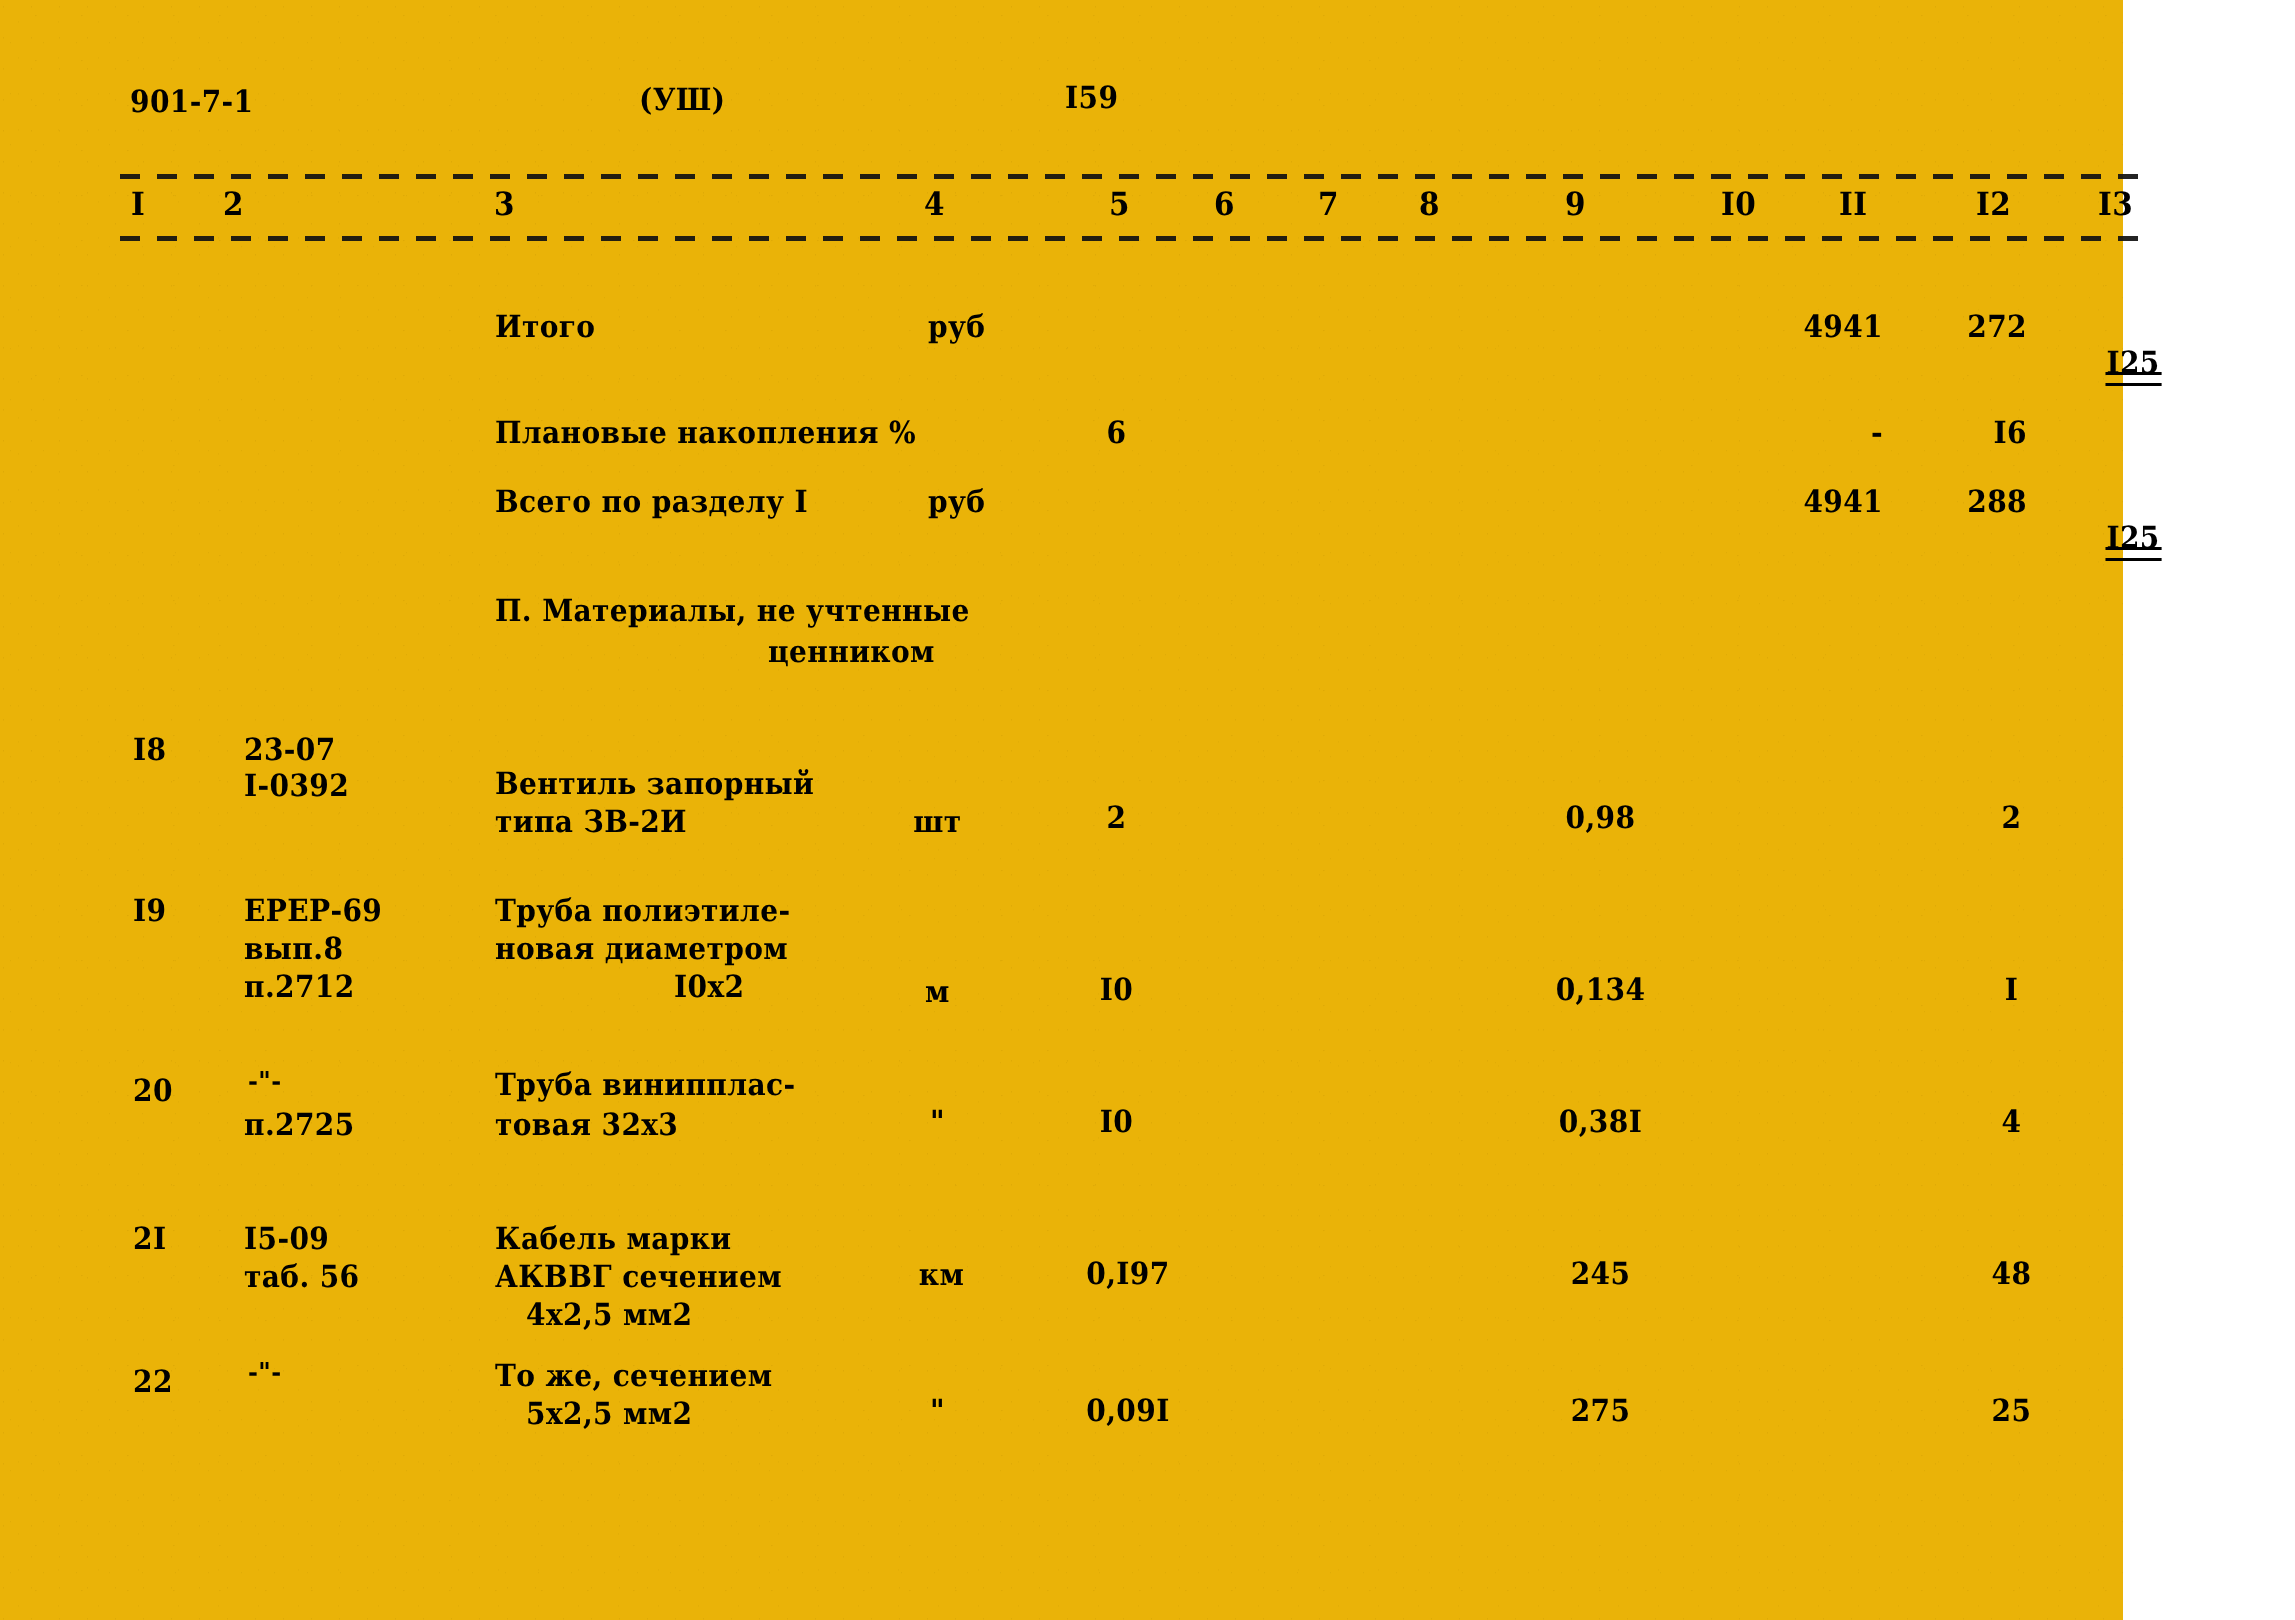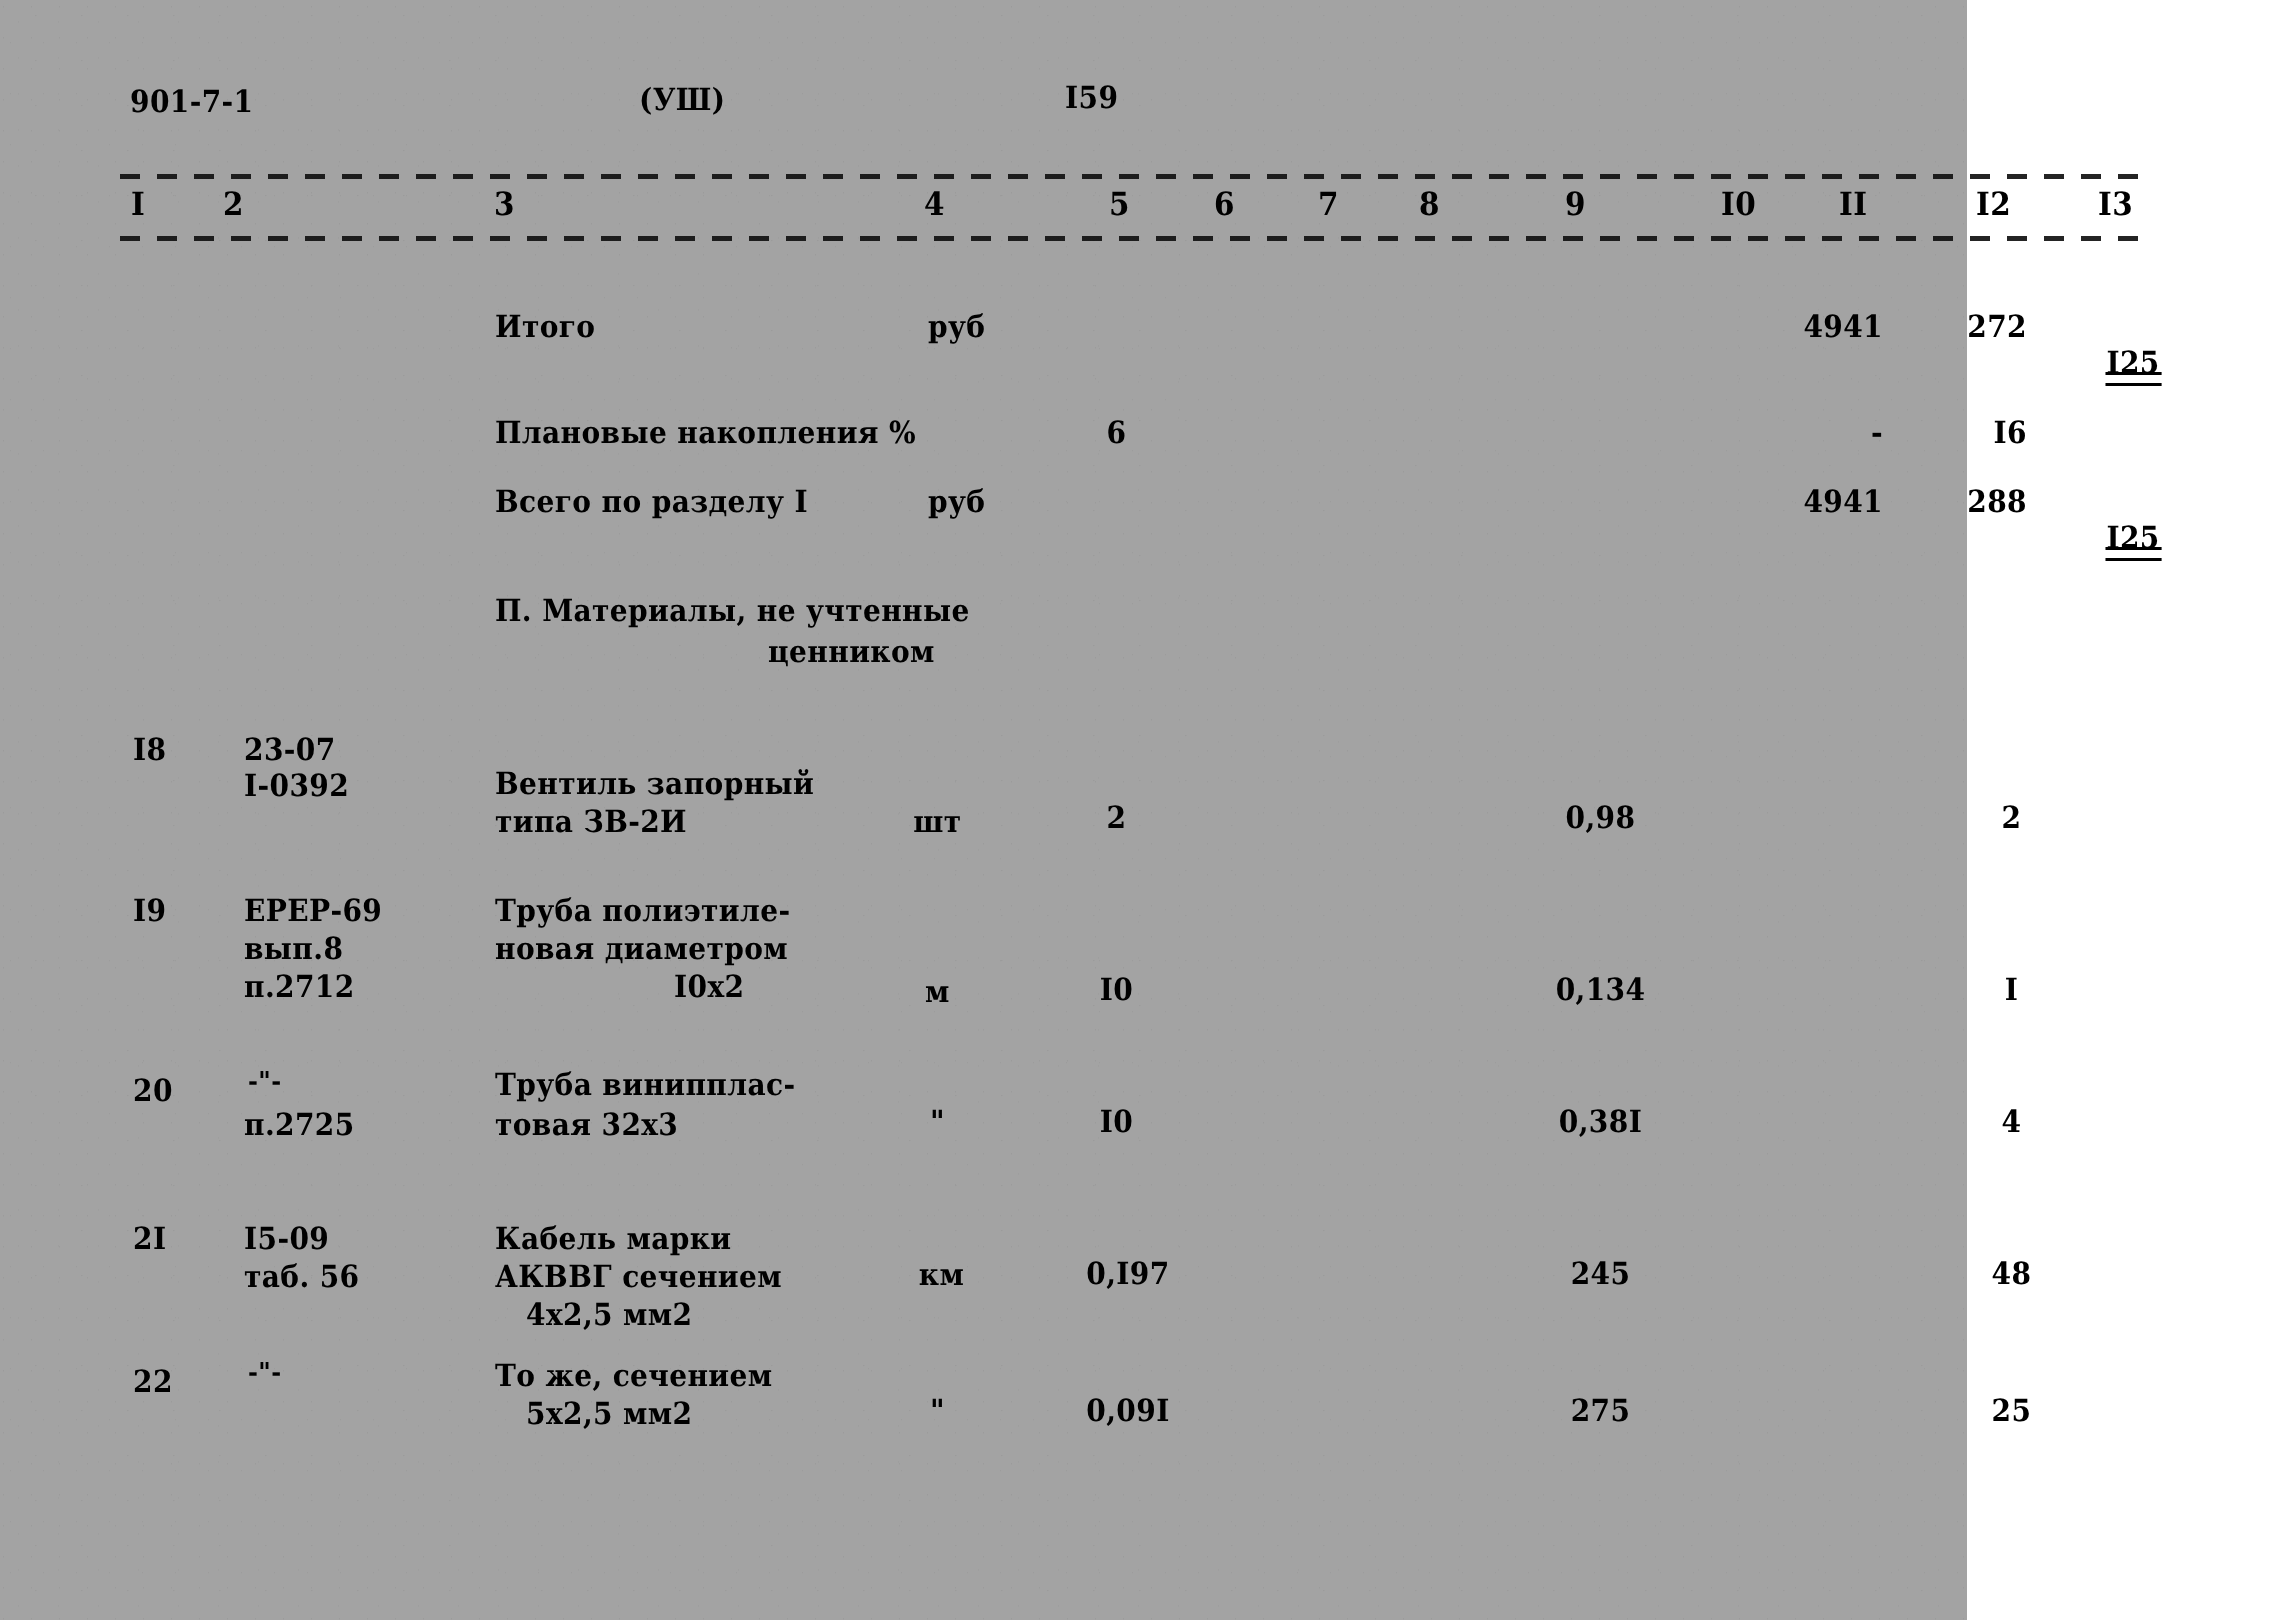--- a/index.html
+++ b/index.html
@@ -13,23 +13,23 @@
     font-family: "Liberation Serif", serif;
     color: #000000;
     position: relative;
     overflow: hidden;
   }
 
   
   #sheet {
     position: absolute;
     left: 0; top: 0;
-    width: 1967px;
+    width: 2123px;
     height: 1620px;
-    background: #a3a3a3;
+    background: #eab308;
   }
 
   
   .t {
     position: absolute;
     white-space: pre;
     font-family: "DejaVu Serif", "Liberation Serif", serif;
     font-weight: 700;
     letter-spacing: 0.4px;
     -webkit-font-smoothing: none;

